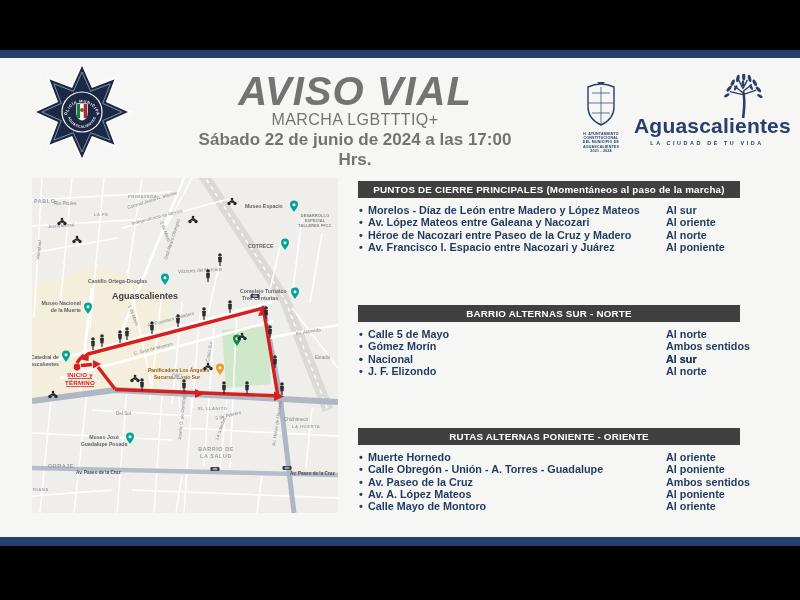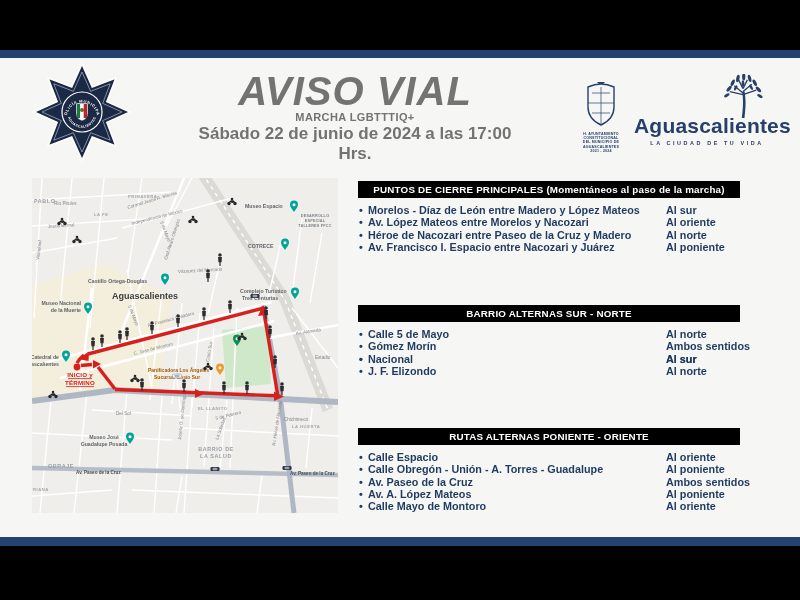--- a/index.html
+++ b/index.html
@@ -7,34 +7,34 @@
        font-family:"Liberation Sans",sans-serif;}
   .band{position:absolute;left:0;width:800px;background:#24426e;}
   .band-top{top:50px;height:8px;}
   .band-bottom{top:537px;height:9px;}
   .content{position:absolute;left:0;top:58px;width:800px;height:479px;background:#f6f6f4;}
 
   
   .badge{position:absolute;left:30px;top:2px;width:104px;height:104px;}
   .title-block{position:absolute;left:195px;top:14px;width:320px;text-align:center;color:#737373;}
   .title-block h1{margin:0;font-size:40px;font-style:italic;font-weight:900;letter-spacing:1px;line-height:38px;}
-  .subtitle{font-size:11px;font-weight:700;letter-spacing:.4px;margin-top:1px;}
+  .subtitle{font-size:16px;font-weight:400;letter-spacing:.4px;margin-top:1px;}
   .datetime{font-size:17px;font-weight:800;margin-top:1px;}
   .crest{position:absolute;left:568px;top:24px;width:66px;text-align:center;color:#27406b;}
   .crest .caption{font-size:3.6px;font-weight:700;line-height:4.2px;letter-spacing:.2px;}
   .brand{position:absolute;left:634px;top:30px;width:146px;text-align:center;color:#27406b;}
   .brand .tree{position:absolute;left:86px;top:-14px;width:46px;height:44px;}
   .brand .name{font-size:21px;font-weight:800;letter-spacing:.2px;margin-top:26px;}
   .brand .tagline{font-size:5.4px;font-weight:700;letter-spacing:2.6px;margin-top:2px;}
 
   
   .panel{position:absolute;left:358px;top:0;width:382px;}
   .section{position:absolute;left:0;width:382px;}
   .sec1{top:123px;} .sec2{top:247px;} .sec3{top:370px;}
-  .bar{background:#000000;color:#fff;font-size:9.8px;font-weight:800;letter-spacing:.2px;
+  .bar{background:#404040;color:#fff;font-size:9.8px;font-weight:800;letter-spacing:.2px;
        height:17px;line-height:17px;text-align:center;}
   .rows{margin-top:6px;}
   .row{position:relative;padding-left:10px;line-height:12.3px;font-size:10.8px;
        font-weight:800;color:#1e3a5f;white-space:nowrap;}
   .row .bullet{position:absolute;left:1px;}
   .row .dir{position:absolute;left:308px;}
 
   
   .map{position:absolute;left:32px;top:120px;width:306px;height:335px;background:#f0eeea;}
   svg text{font-family:"Liberation Sans",sans-serif;}
@@ -322,41 +322,41 @@
         <use href="#car" x="255" y="290"></use>
     </g>
   </svg>
 
   <div class="panel">
 
     <div class="section sec1">
       <div class="bar">PUNTOS DE CIERRE PRINCIPALES (Momentáneos al paso de la marcha)</div>
       <div class="rows">
         <div class="row"><span class="bullet">•</span><span class="street">Morelos - Díaz de León entre Madero y López Mateos</span><span class="dir">Al sur</span></div>
-        <div class="row"><span class="bullet">•</span><span class="street">Av. López Mateos entre Morelos y Nacozari</span><span class="dir">Al oriente</span></div>
+        <div class="row"><span class="bullet">•</span><span class="street">Av. López Mateos entre Galeana y Nacozari</span><span class="dir">Al oriente</span></div>
         <div class="row"><span class="bullet">•</span><span class="street">Héroe de Nacozari entre Paseo de la Cruz y Madero</span><span class="dir">Al norte</span></div>
         <div class="row"><span class="bullet">•</span><span class="street">Av. Francisco I. Espacio entre Nacozari y Juárez</span><span class="dir">Al poniente</span></div>
       </div>
     </div>
 
     <div class="section sec2">
       <div class="bar">BARRIO ALTERNAS SUR - NORTE</div>
       <div class="rows">
         <div class="row"><span class="bullet">•</span><span class="street">Calle 5 de Mayo</span><span class="dir">Al norte</span></div>
         <div class="row"><span class="bullet">•</span><span class="street">Gómez Morín</span><span class="dir">Ambos sentidos</span></div>
         <div class="row"><span class="bullet">•</span><span class="dir">Al sur</span></div>
         <div class="row"><span class="bullet">•</span><span class="street">Nacional</span><span class="dir">Al sur</span></div>
         <div class="row"><span class="bullet">•</span><span class="street">J. F. Elizondo</span><span class="dir">Al norte</span></div>
       </div>
     </div>
 
     <div class="section sec3">
       <div class="bar">RUTAS ALTERNAS PONIENTE - ORIENTE</div>
       <div class="rows">
-        <div class="row"><span class="bullet">•</span><span class="street">Calle Espacio</span><span class="dir">Al oriente</span></div>
+        <div class="row"><span class="bullet">•</span><span class="street">Muerte Hornedo</span><span class="dir">Al oriente</span></div>
         <div class="row"><span class="bullet">•</span><span class="street">Calle Obregón - Unión - A. Torres - Guadalupe</span><span class="dir">Al poniente</span></div>
         <div class="row"><span class="bullet">•</span><span class="street">Av. Paseo de la Cruz</span><span class="dir">Ambos sentidos</span></div>
         <div class="row"><span class="bullet">•</span><span class="street">Av. A. López Mateos</span><span class="dir">Al poniente</span></div>
         <div class="row"><span class="bullet">•</span><span class="street">Calle Mayo de Montoro</span><span class="dir">Al oriente</span></div>
       </div>
     </div>
 
   </div>
 </div>
 

